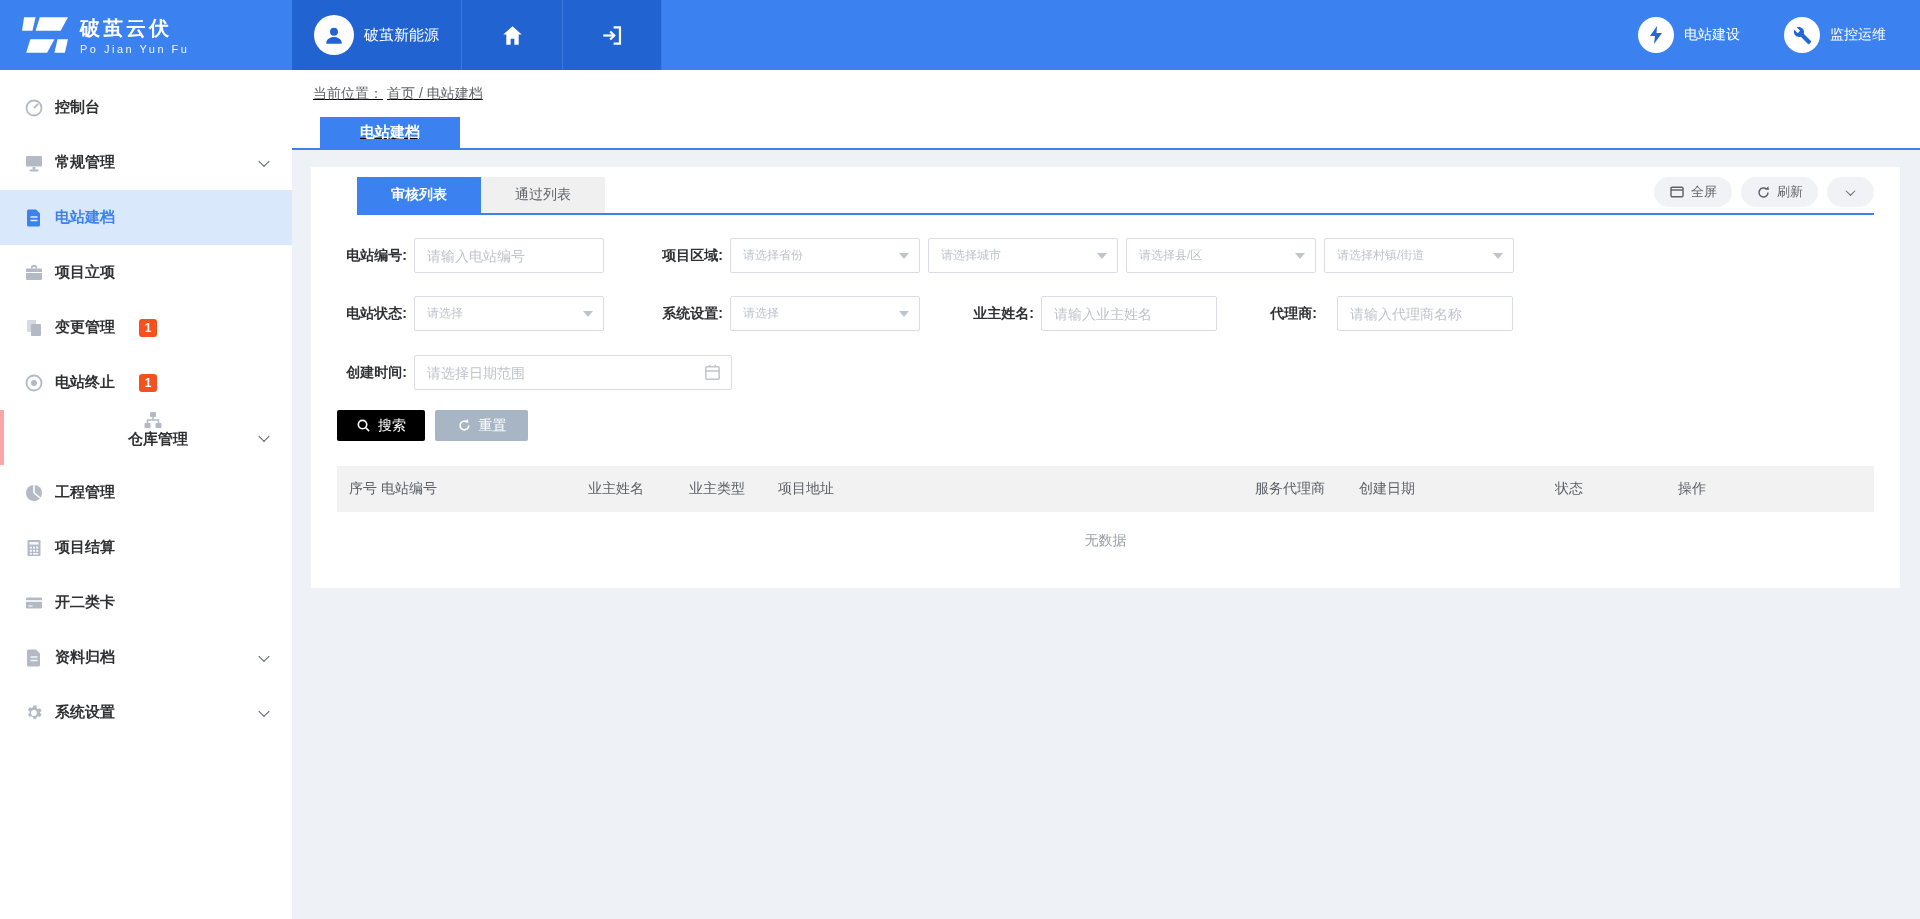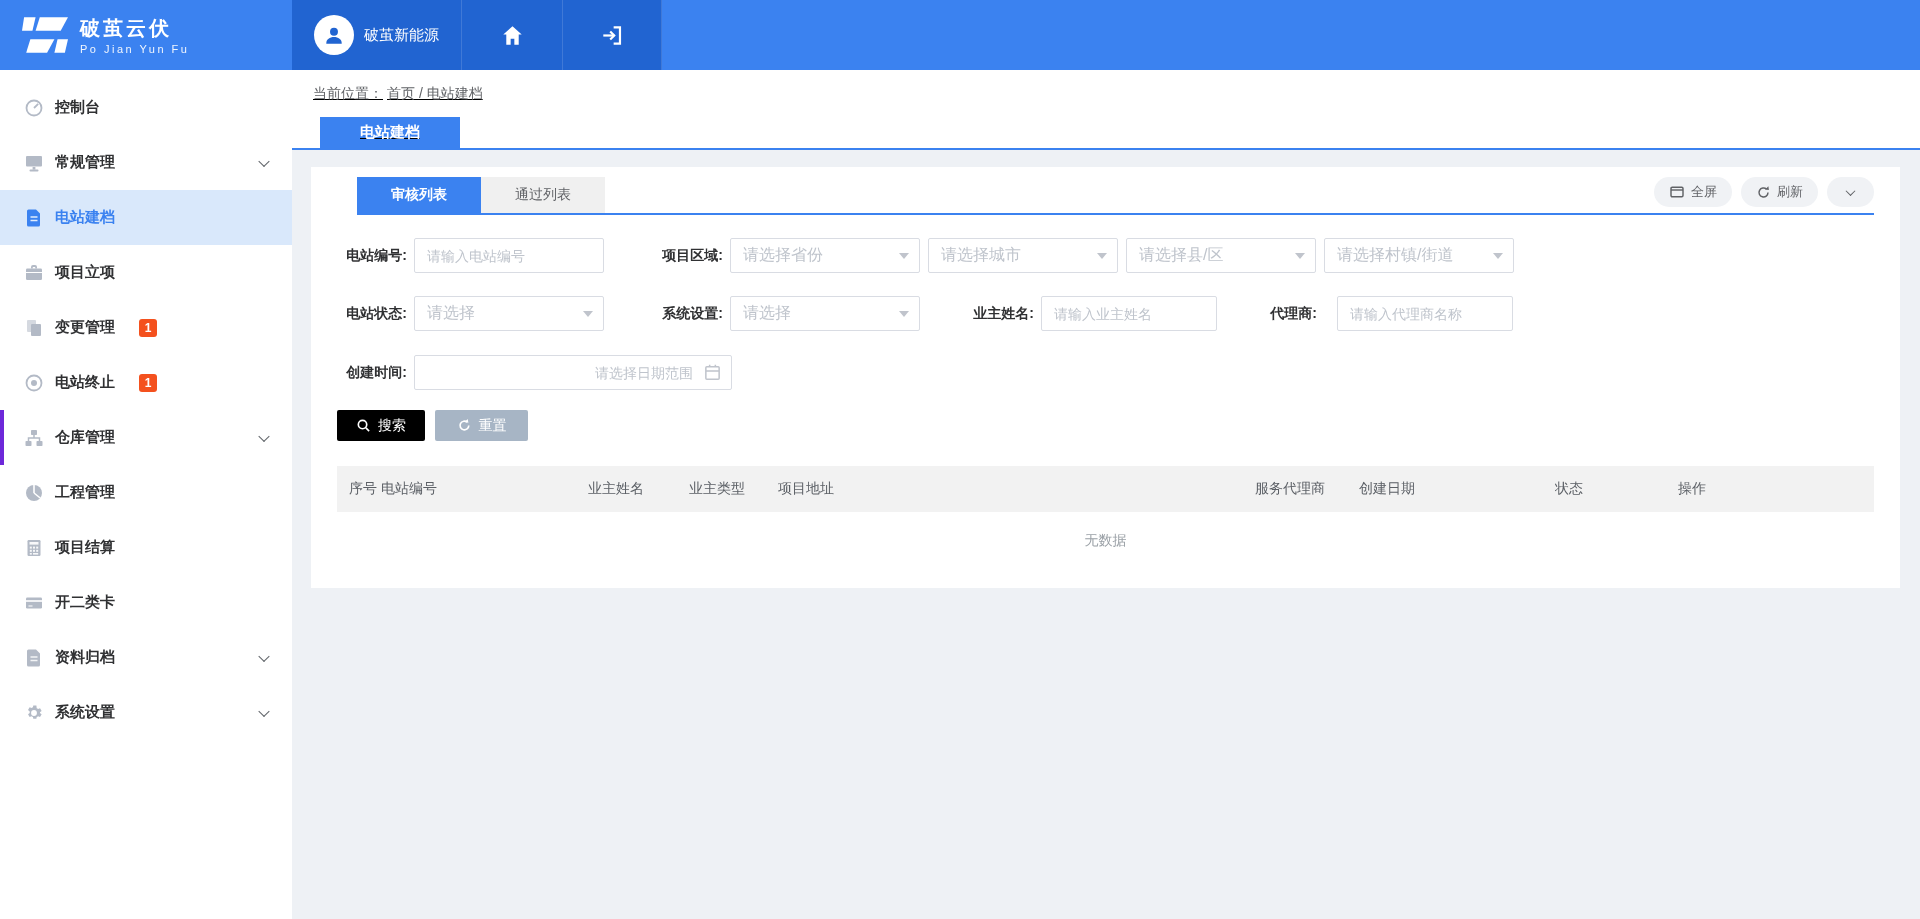--- a/index.html
+++ b/index.html
@@ -30,21 +30,21 @@
   .body { display:flex; height:849px; }
   .sidebar { width:292px; flex:none; background:#fff; padding-top:10px; }
   .main { flex:1; background:#eef1f5; min-width:0; }
 
   
   .s-item { height:55px; display:flex; align-items:center; padding-left:24px; position:relative; cursor:pointer; color:#303133; }
   .s-item .ic { width:20px; height:20px; margin-right:11px; color:#b3bac6; flex:none; }
   .s-item .lbl { font-size:15px; font-weight:bold; }
   .s-item.active { background:#d9e8fb; color:#3b82f0; }
   .s-item.active .ic { color:#3b82f0; }
-  .s-item.bar { border-left:4px solid #6d28d9; padding-left:20px; }
+  .s-item.bar { border-left:4px solid #fca5a5; padding-left:20px;flex-direction:column; }
   .badge { margin-left:24px; min-width:18px; height:18px; padding:0 4px; background:#f4511e; color:#fff;
     font-size:12px; font-weight:bold; border-radius:3px; display:flex; align-items:center; justify-content:center; }
   .chev { position:absolute; right:24px; top:50%; width:8px; height:8px;
     border-right:1.7px solid #5f6368; border-bottom:1.7px solid #5f6368; transform:translateY(-70%) rotate(45deg); }
 
   
   .topbar { background:#fff; border-bottom:2px solid #3b82f0;text-decoration:underline; }
   .breadcrumb { height:47px; display:flex; align-items:center; padding-left:21px; font-size:14px; color:#606266; }
   .breadcrumb b { font-weight:normal; margin-right:4px; }
   .pagetab-row { height:31px; display:flex; }
@@ -68,28 +68,28 @@
   .flabel { font-size:14px; font-weight:bold; color:#303133; text-align:right; flex:none; white-space:nowrap; }
   .l1 { width:70px; margin-right:7px; }
   .l2 { width:70px; margin-left:49px; margin-right:7px; }
   .l3 { width:70px; margin-left:44px; margin-right:7px; }
   .l4 { width:60px; margin-left:40px; margin-right:20px; }
   .tin { height:35px; border:1px solid #d9dce3; border-radius:2px; padding:0 12px; font-size:14px; color:#303133;
     outline:none; background:#fff; font-family:inherit; }
   .tin::placeholder { color:#bfc4cc; }
   .sel { height:35px; border:1px solid #d9dce3; border-radius:2px; background:#fff; display:flex; align-items:center;
     padding:0 10px 0 12px; cursor:pointer; }
-  .sel .ph { flex:1; font-size:16px; color:#bfc4cc; white-space:nowrap; overflow:hidden; }
+  .sel .ph { flex:1; font-size:12px; color:#bfc4cc; white-space:nowrap; overflow:hidden; }
   .caret { width:0; height:0; border-left:5px solid transparent; border-right:5px solid transparent;
     border-top:6px solid #c0c4cc; flex:none; margin-left:6px; }
   .sel.gap { margin-left:8px; }
   .w178 { width:190px; flex:none; }
   .w182 { width:176px; flex:none; }
   .datewrap { position:relative; width:318px; flex:none; }
-  .datewrap .tin { width:100%; padding-right:38px;text-align:right; }
+  .datewrap .tin { width:100%; padding-right:38px; }
   .datewrap svg { position:absolute; right:10px; top:8px; }
 
   
   .btnrow { display:flex; align-items:center; margin-top:20px; }
   .btn { height:31px; border:none; border-radius:2px; display:flex; align-items:center; justify-content:center;
     gap:7px; font-size:14px; color:#fff; cursor:pointer; font-family:inherit; }
   .btn-search { width:88px; background:#000000; }
   .btn-reset { width:93px; background:#a7b5c5; margin-left:10px; }
 
   
@@ -137,20 +137,38 @@
       <svg width="23" height="23" viewBox="0 0 20 20" fill="none" stroke="#ffffff" stroke-width="1.9">
         <path d="M11 3h5.5v14H11"></path>
         <path d="M2 10h9.5"></path>
         <path d="M8 6.5L11.5 10 8 13.5"></path>
       </svg>
     </div>
   </div>
 
   <div class="header-spacer"></div>
 
+  <div class="header-right">
+    <div class="hr-item">
+      <div class="hr-circle">
+        <svg width="20" height="20" viewBox="0 0 20 20" fill="#2367d3">
+          <polygon points="11,1 4,11 9,11 8,19 16,8 10.5,8"></polygon>
+        </svg>
+      </div>
+      <span>电站建设</span>
+    </div>
+    <div class="hr-item">
+      <div class="hr-circle">
+        <svg width="19" height="19" viewBox="0 0 20 20" fill="#2367d3">
+          <path d="M18.9 15.8l-7.6-7.6c.7-1.9.3-4.1-1.2-5.6C8.4.9 5.9.5 3.9 1.4L7.5 5 5 7.5 1.4 3.9C.5 5.9.9 8.4 2.6 10.1c1.5 1.5 3.7 1.9 5.6 1.2l7.6 7.6c.3.3.9.3 1.2 0l1.9-1.9c.4-.3.4-.9 0-1.2z"></path>
+        </svg>
+      </div>
+      <span>监控运维</span>
+    </div>
+  </div>
 </div>
 
 <div class="body">
 
   <div class="sidebar">
 
     <div class="s-item">
       <svg class="ic" viewBox="0 0 20 20">
         <g fill="none" stroke="currentColor" stroke-width="1.8">
             <circle cx="10" cy="10" r="7.5"></circle>

